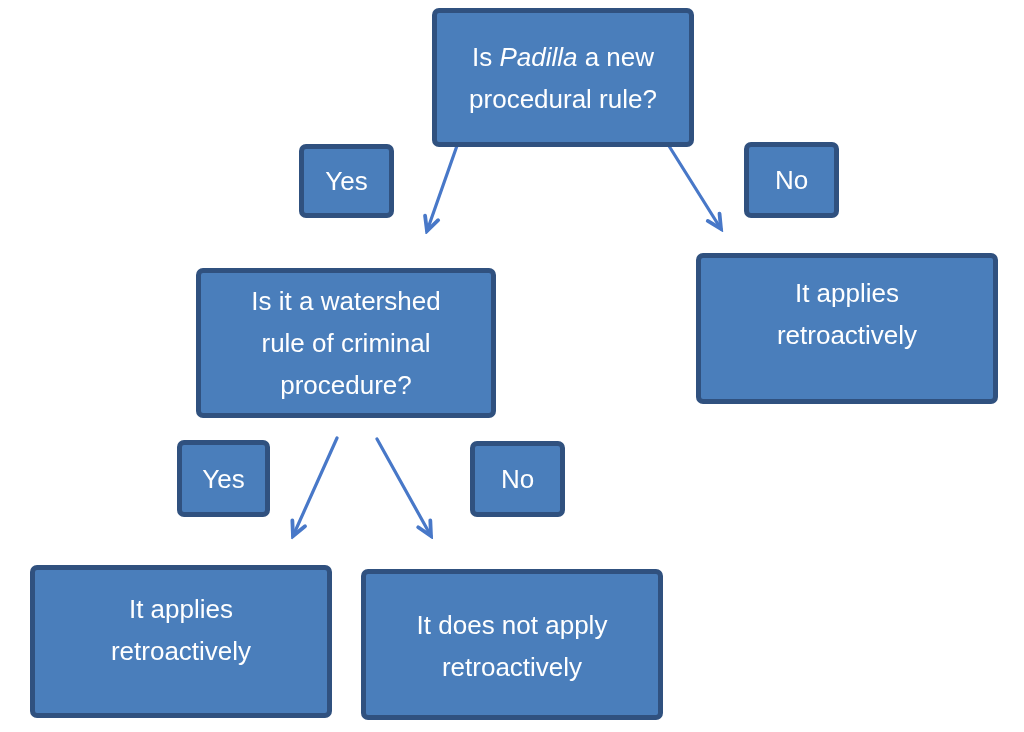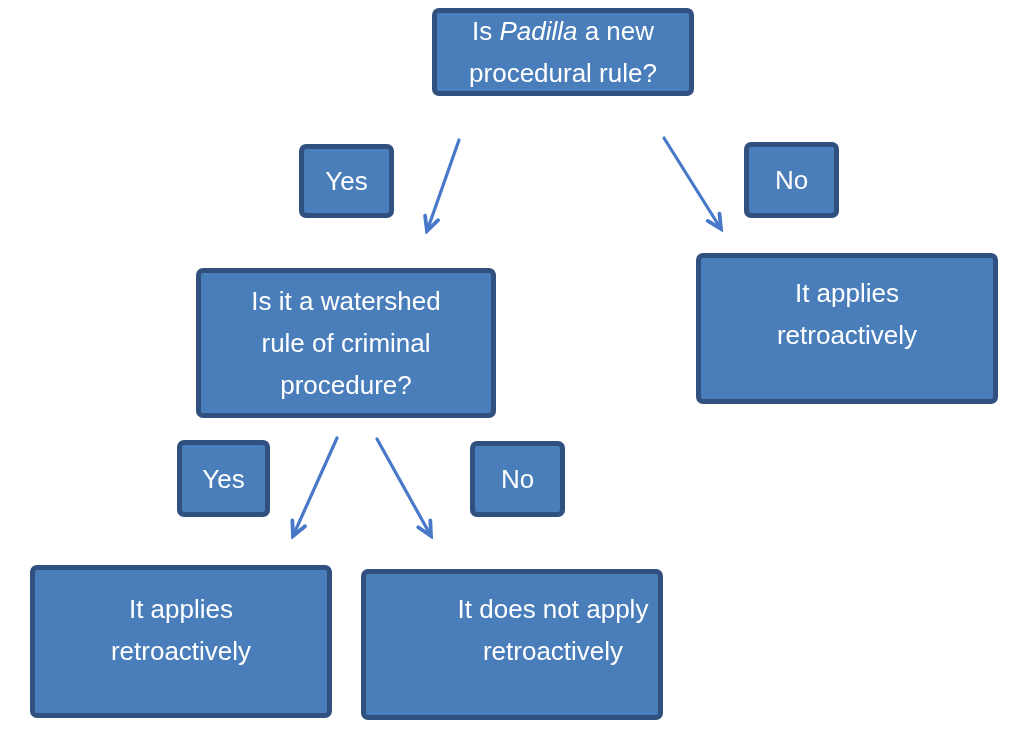--- a/index.html
+++ b/index.html
@@ -16,33 +16,33 @@
     border:5px solid var(--box-border,#30517f);
     border-radius:7px;
     color:var(--text-color,#ffffff);
     display:flex; align-items:center; justify-content:center;
     text-align:center; font-size:26px; line-height:42px;
   }
   .node .txt { display:inline-block; }
   .em { font-style:italic; }
 
   
-  .q-top        { left:432px; top:8px;   width:262px; height:88px; }
+  .q-top        { left:432px; top:8px;   width:262px; height:139px; }
   .q-top .txt   { max-width:205px; }
   .yes-1        { left:299px; top:144px; width:95px;  height:74px; }
   .no-1         { left:744px; top:142px; width:95px;  height:76px; }
   .q-watershed  { left:196px; top:268px; width:300px; height:150px; }
   .q-watershed .txt { max-width:218px; }
   .r-right      { left:696px; top:253px; width:302px; height:151px; align-items:flex-start; padding-top:14px; }
   .r-right .txt { max-width:175px; }
   .yes-2        { left:177px; top:440px; width:93px;  height:77px; }
   .no-2         { left:470px; top:441px; width:95px;  height:76px; }
   .r-left       { left:30px;  top:565px; width:302px; height:153px; align-items:flex-start; padding-top:18px; }
   .r-left .txt  { max-width:175px; }
-  .r-mid        { left:361px; top:569px; width:302px; height:151px; align-items:flex-start; padding-top:14px;justify-content:flex-end; }
+  .r-mid        { left:361px; top:569px; width:302px; height:151px; align-items:flex-start; padding-top:30px; }
   .r-mid .txt   { max-width:210px; }
 
   .arrows-layer {
     position:absolute; left:0; top:0; width:1024px; height:732px;
     pointer-events:none;
   }
   .arrow-line {
     stroke:var(--arrow-color,#4878c8);
     stroke-width:3.2; fill:none; stroke-linecap:round;
   }

